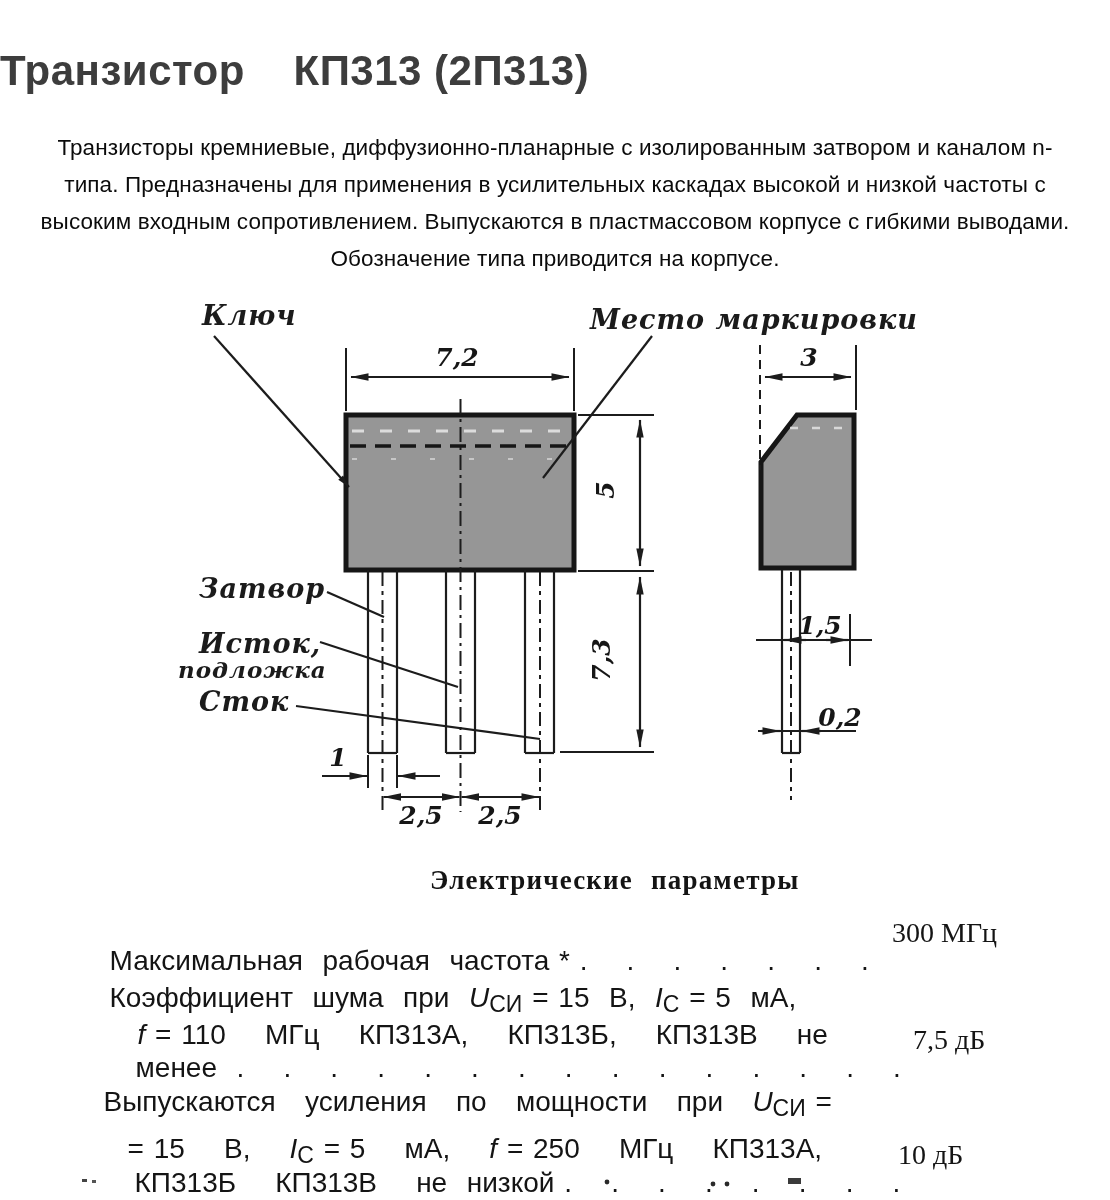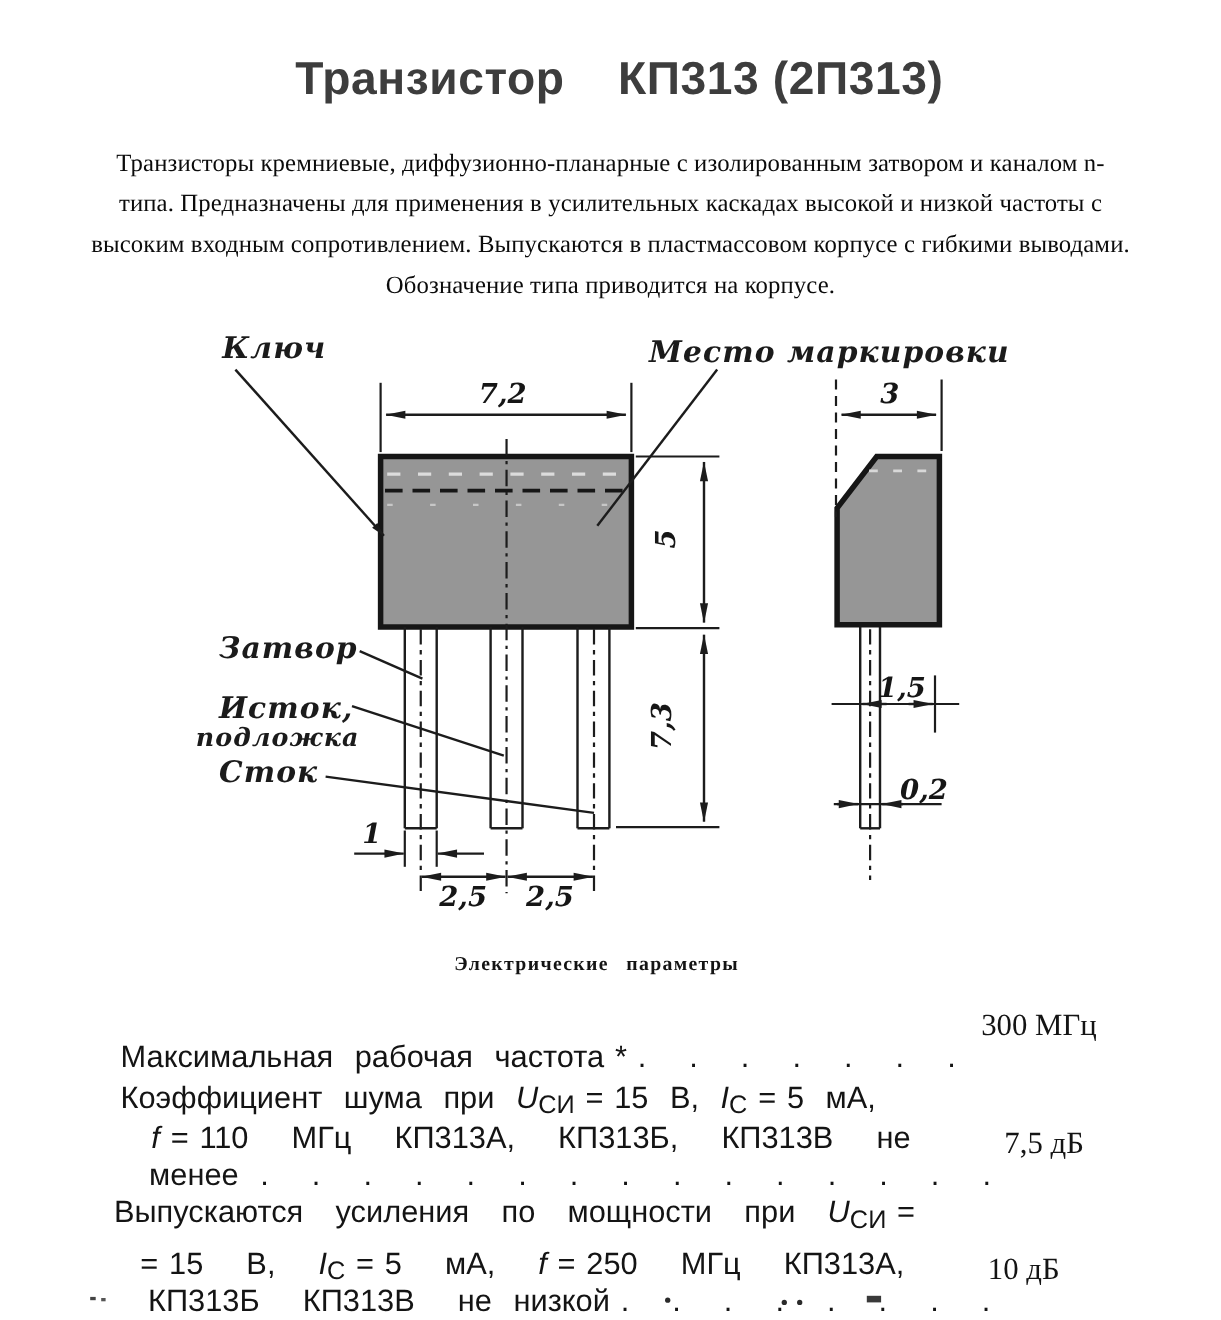--- a/index.html
+++ b/index.html
@@ -2,48 +2,48 @@
 <html><head>
 <meta charset="utf-8">
 <style>
   html,body{margin:0;padding:0;}
   body{
     width:1110px;height:1200px;position:relative;overflow:hidden;
     background:#ffffff;font-family:"Liberation Sans",sans-serif;
   }
   .abs{position:absolute;}
   #page-title{
-    top:47px;left:0;right:0;text-align:center;
+    top:47px;left:0;right:0;
     font-size:42px;font-weight:bold;color:#3d3d3d;
-    white-space:pre;letter-spacing:.5px;padding-left:16px;
+    white-space:pre;letter-spacing:.5px;
   }
   .desc-line{
     position:absolute;left:0;right:0;text-align:center;
-    font-size:22.5px;color:#0b0b0b;white-space:pre;letter-spacing:.1px;font-family:Liberation Serif, serif;
+    font-size:22.5px;color:#0b0b0b;white-space:pre;letter-spacing:.1px;
   }
   #diagram-svg{position:absolute;left:0;top:0;}
   .hand{font-family:"DejaVu Serif",serif;font-style:italic;font-weight:bold;
         font-size:27px;fill:#1b1b1b;letter-spacing:1px;}
   .hand-small{font-family:"DejaVu Serif",serif;font-style:italic;font-weight:bold;
         font-size:23px;fill:#1b1b1b;letter-spacing:1px;}
   .dimnum{font-family:"DejaVu Serif",serif;font-style:italic;font-weight:bold;
         font-size:25px;fill:#161616;}
   .dline{stroke:#1c1c1c;stroke-width:2.2;fill:none;}
   .eline{stroke:#1c1c1c;stroke-width:2;fill:none;}
   .pline{
     position:absolute;font-family:Liberation Sans, sans-serif;
     font-size:28px;color:#141414;white-space:pre;word-spacing:2px;line-height:1;
   }
   .pval{
     position:absolute;font-family:"Liberation Serif",serif;
     font-size:28px;color:#141414;white-space:pre;line-height:1;text-align:center;
   }
   #param-heading{
-    position:absolute;left:413px;top:867px;
-    font-family:"Liberation Serif",serif;font-size:18px;font-weight:bold;
+    position:absolute;left:430px;top:867px;
+    font-family:"Liberation Serif",serif;font-size:27px;font-weight:bold;
     color:#141414;letter-spacing:1.2px;word-spacing:10px;white-space:pre;line-height:1;
   }
   .var{font-style:italic;}
   .sub{font-size:23px;position:relative;top:5px;}
 </style>
 </head>
 <body>
 
 <div class="abs" id="page-title">Транзистор    КП313 (2П313)</div>
 

